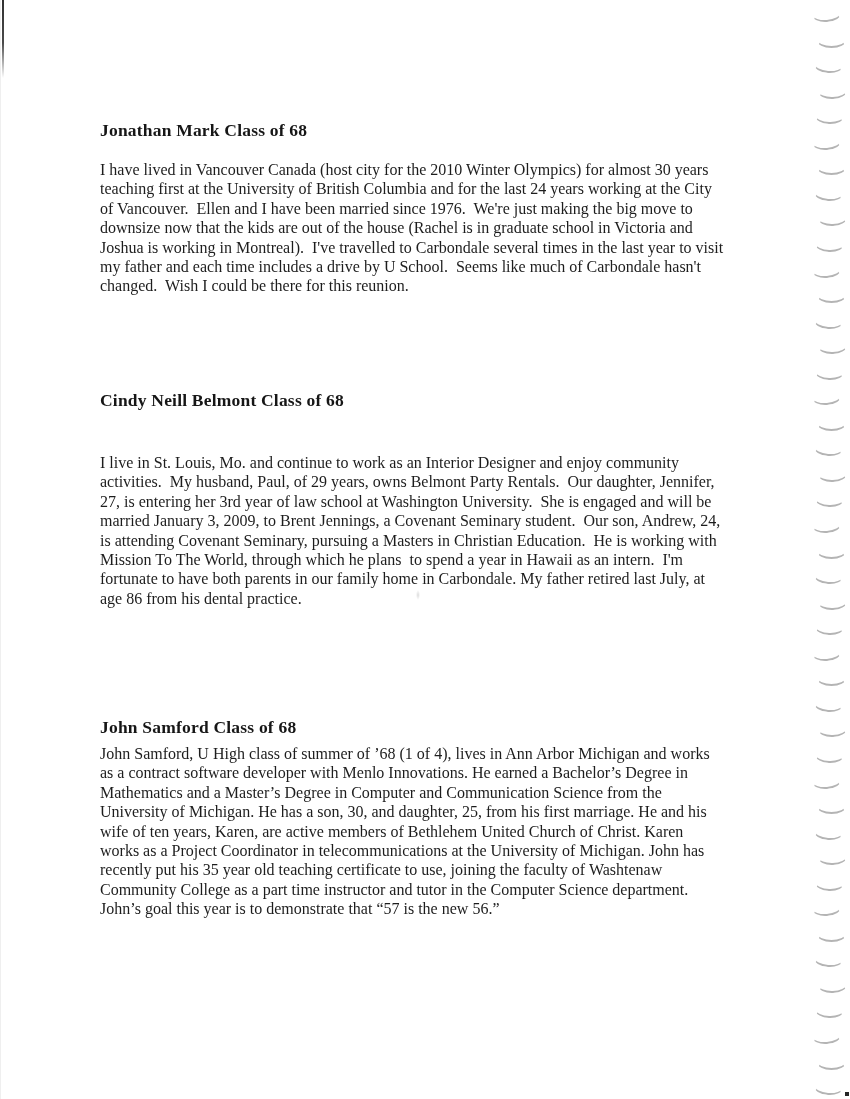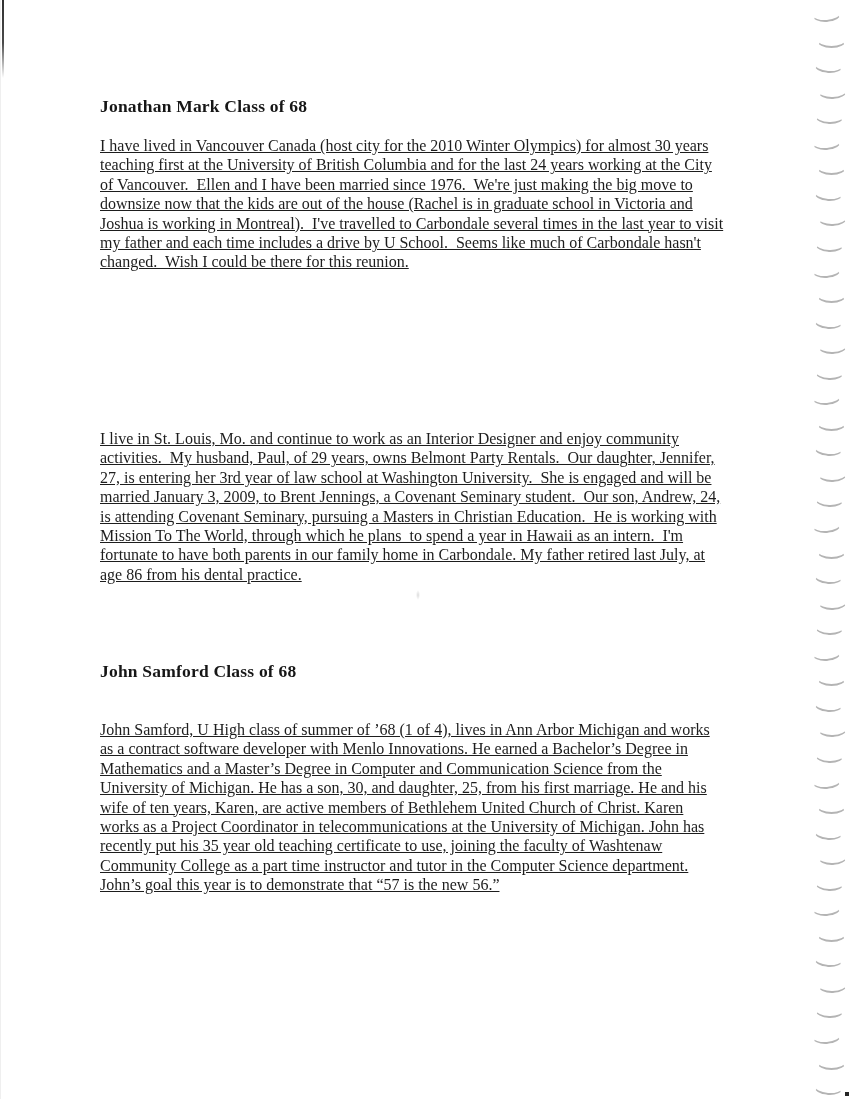--- a/index.html
+++ b/index.html
@@ -65,42 +65,42 @@
     left: 845px;
     top: 1092px;
     width: 4px;
     height: 4px;
     background: #262626;
   }
   .entry {
     position: absolute;
     left: 100px;
     width: 700px;
+    margin-top: 24px;
   }
   .entry-heading {
     margin: 0;
     font-size: 17.5px;
     font-weight: bold;
     letter-spacing: 0.2px;
     color: #161616;
     white-space: pre;
   }
   .entry-body {
     margin: 0;
     font-size: 16px;
     line-height: 19.4px;
     white-space: pre;
     color: #1d1d1d;
-    text-decoration: underline;
   }
   .h1-pos { top: 96px; }
   .p1-pos { top: 136px; }
   .h2-pos { top: 366px; }
   .p2-pos { top: 429px; }
-  .h3-pos { top: 661px; }
+  .h3-pos { top: 693px; }
   .p3-pos { top: 720px; }
 </style>
 </head>
 <body>
 
 <div class="page">
 
   <div class="paper-edge"></div>
   <div class="scan-edge-line"></div>
   <div class="scan-speckle"></div>
@@ -157,20 +157,23 @@
   <section class="entry p1-pos">
     <p class="entry-body">I have lived in Vancouver Canada (host city for the 2010 Winter Olympics) for almost 30 years
 teaching first at the University of British Columbia and for the last 24 years working at the City
 of Vancouver.  Ellen and I have been married since 1976.  We're just making the big move to
 downsize now that the kids are out of the house (Rachel is in graduate school in Victoria and
 Joshua is working in Montreal).  I've travelled to Carbondale several times in the last year to visit
 my father and each time includes a drive by U School.  Seems like much of Carbondale hasn't
 changed.  Wish I could be there for this reunion.</p>
   </section>
 
+  <section class="entry h2-pos">
+    <h2 class="entry-heading">Cindy Neill Belmont Class of 68</h2>
+  </section>
   <section class="entry p2-pos">
     <p class="entry-body">I live in St. Louis, Mo. and continue to work as an Interior Designer and enjoy community
 activities.  My husband, Paul, of 29 years, owns Belmont Party Rentals.  Our daughter, Jennifer,
 27, is entering her 3rd year of law school at Washington University.  She is engaged and will be
 married January 3, 2009, to Brent Jennings, a Covenant Seminary student.  Our son, Andrew, 24,
 is attending Covenant Seminary, pursuing a Masters in Christian Education.  He is working with
 Mission To The World, through which he plans  to spend a year in Hawaii as an intern.  I'm
 fortunate to have both parents in our family home in Carbondale. My father retired last July, at
 age 86 from his dental practice.</p>
   </section>

